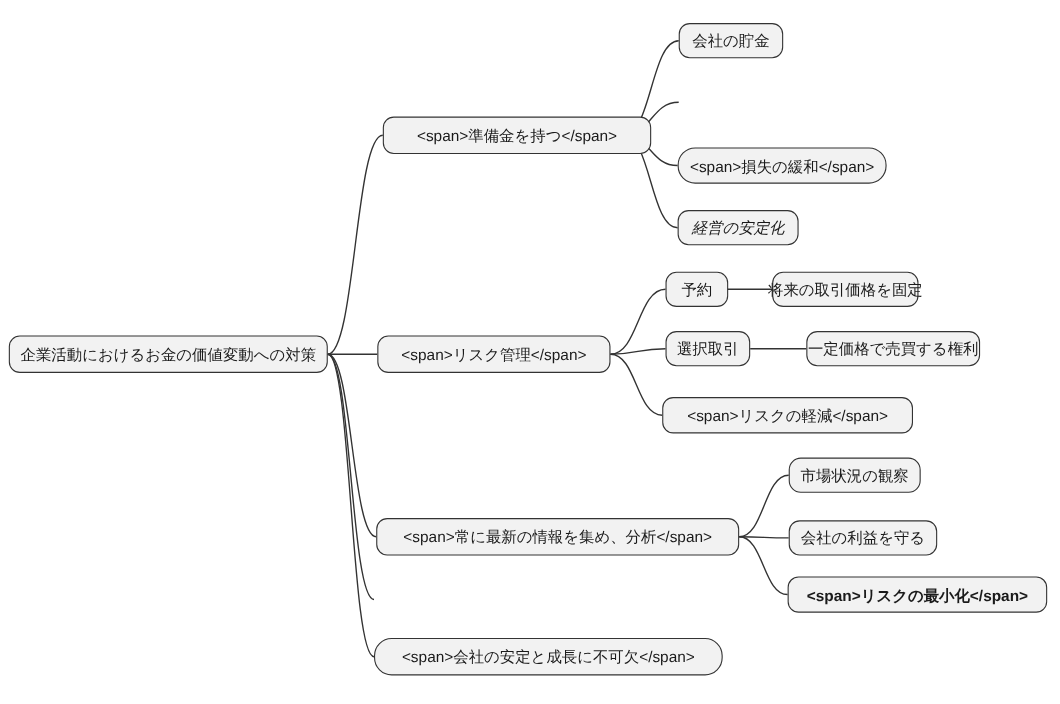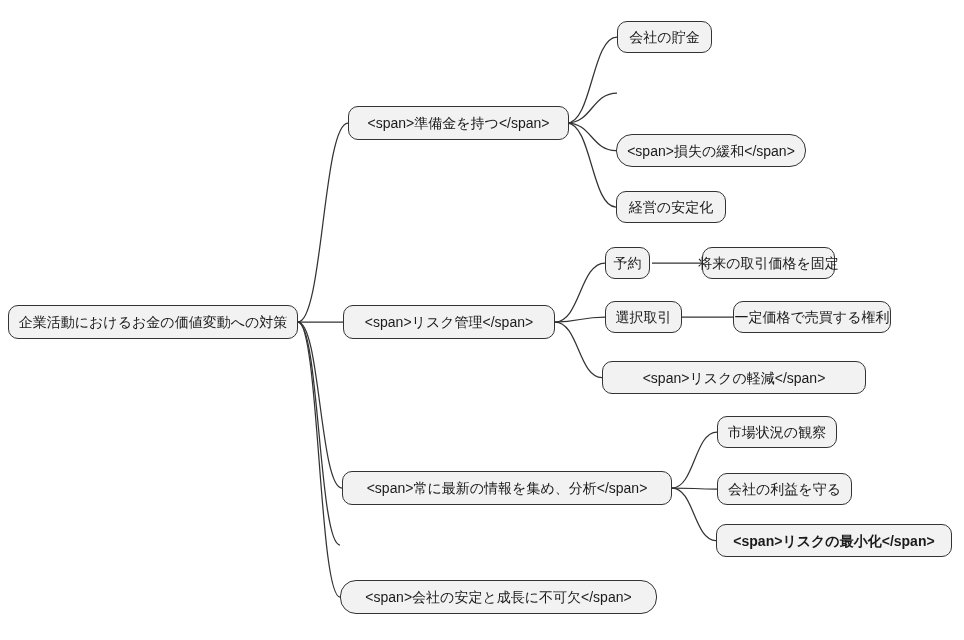--- a/index.html
+++ b/index.html
@@ -70,29 +70,29 @@
       <path d="M 555 322 C 580 322, 580 317, 605 317"></path>
       <path d="M 555 322 C 578.5 322, 578.5 377.5, 602 377.5"></path>
       <path d="M 652 263 C 677 263, 677 263, 702 263"></path>
       <path d="M 682 317 C 707.5 317, 707.5 317, 733 317"></path>
       <path d="M 672 488 C 694.5 488, 694.5 432, 717 432"></path>
       <path d="M 672 488 C 694.5 488, 694.5 489, 717 489"></path>
       <path d="M 672 488 C 694 488, 694 540.5, 716 540.5"></path>
     </svg>
   <div class="node-layer">
       <div class="node" style="left: 8px; top: 305px; width: 290px; height: 34px;">企業活動におけるお金の価値変動への対策</div>
-      <div class="node" style="left: 348px; top: 106px; width: 221px; height: 34px;">&lt;span&gt;準備金を持つ&lt;/span&gt;</div>
+      <div class="node" style="left: 348px; top: 106px; width: 244px; height: 34px;">&lt;span&gt;準備金を持つ&lt;/span&gt;</div>
       <div class="node" style="left: 617px; top: 21px; width: 95px; height: 32px;">会社の貯金</div>
       <div class="node" style="left: 616px; top: 134px; width: 190px; height: 33px; border-radius: 16px;">&lt;span&gt;損失の緩和&lt;/span&gt;</div>
-      <div class="node" style="left: 616px; top: 191px; width: 110px; height: 32px;">経営の安定化</div>
+      <div class="node" style="left: 616px; top: 191px; width: 110px; height: 32px; font-style: italic;">経営の安定化</div>
       <div class="node" style="left: 343px; top: 305px; width: 212px; height: 34px;">&lt;span&gt;リスク管理&lt;/span&gt;</div>
-      <div class="node" style="left: 605px; top: 247px; width: 45px; height: 32px;">予約</div>
+      <div class="node" style="left: 605px; top: 247px; width: 57px; height: 32px;">予約</div>
       <div class="node" style="left: 702px; top: 247px; width: 133px; height: 32px;">将来の取引価格を固定</div>
       <div class="node" style="left: 605px; top: 301px; width: 77px; height: 32px;">選択取引</div>
       <div class="node" style="left: 733px; top: 301px; width: 158px; height: 32px;">一定価格で売買する権利</div>
-      <div class="node" style="left: 602px; top: 361px; width: 264px; height: 33px;">&lt;span&gt;リスクの軽減&lt;/span&gt;</div>
+      <div class="node" style="left: 602px; top: 361px; width: 228px; height: 33px;">&lt;span&gt;リスクの軽減&lt;/span&gt;</div>
       <div class="node" style="left: 342px; top: 471px; width: 330px; height: 34px;">&lt;span&gt;常に最新の情報を集め、分析&lt;/span&gt;</div>
-      <div class="node" style="left: 717px; top: 416px; width: 120px; height: 32px;">市場状況の観察</div>
+      <div class="node" style="left: 717px; top: 416px; width: 120px; height: 32px; border-radius: 11px;">市場状況の観察</div>
       <div class="node" style="left: 717px; top: 473px; width: 135px; height: 32px;">会社の利益を守る</div>
       <div class="node" style="left: 716px; top: 524px; width: 236px; height: 33px; font-weight: bold;">&lt;span&gt;リスクの最小化&lt;/span&gt;</div>
       <div class="node" style="left: 340px; top: 580px; width: 317px; height: 34px; border-radius: 16px;">&lt;span&gt;会社の安定と成長に不可欠&lt;/span&gt;</div>
     </div>
 </div>
 
 </body></html>

